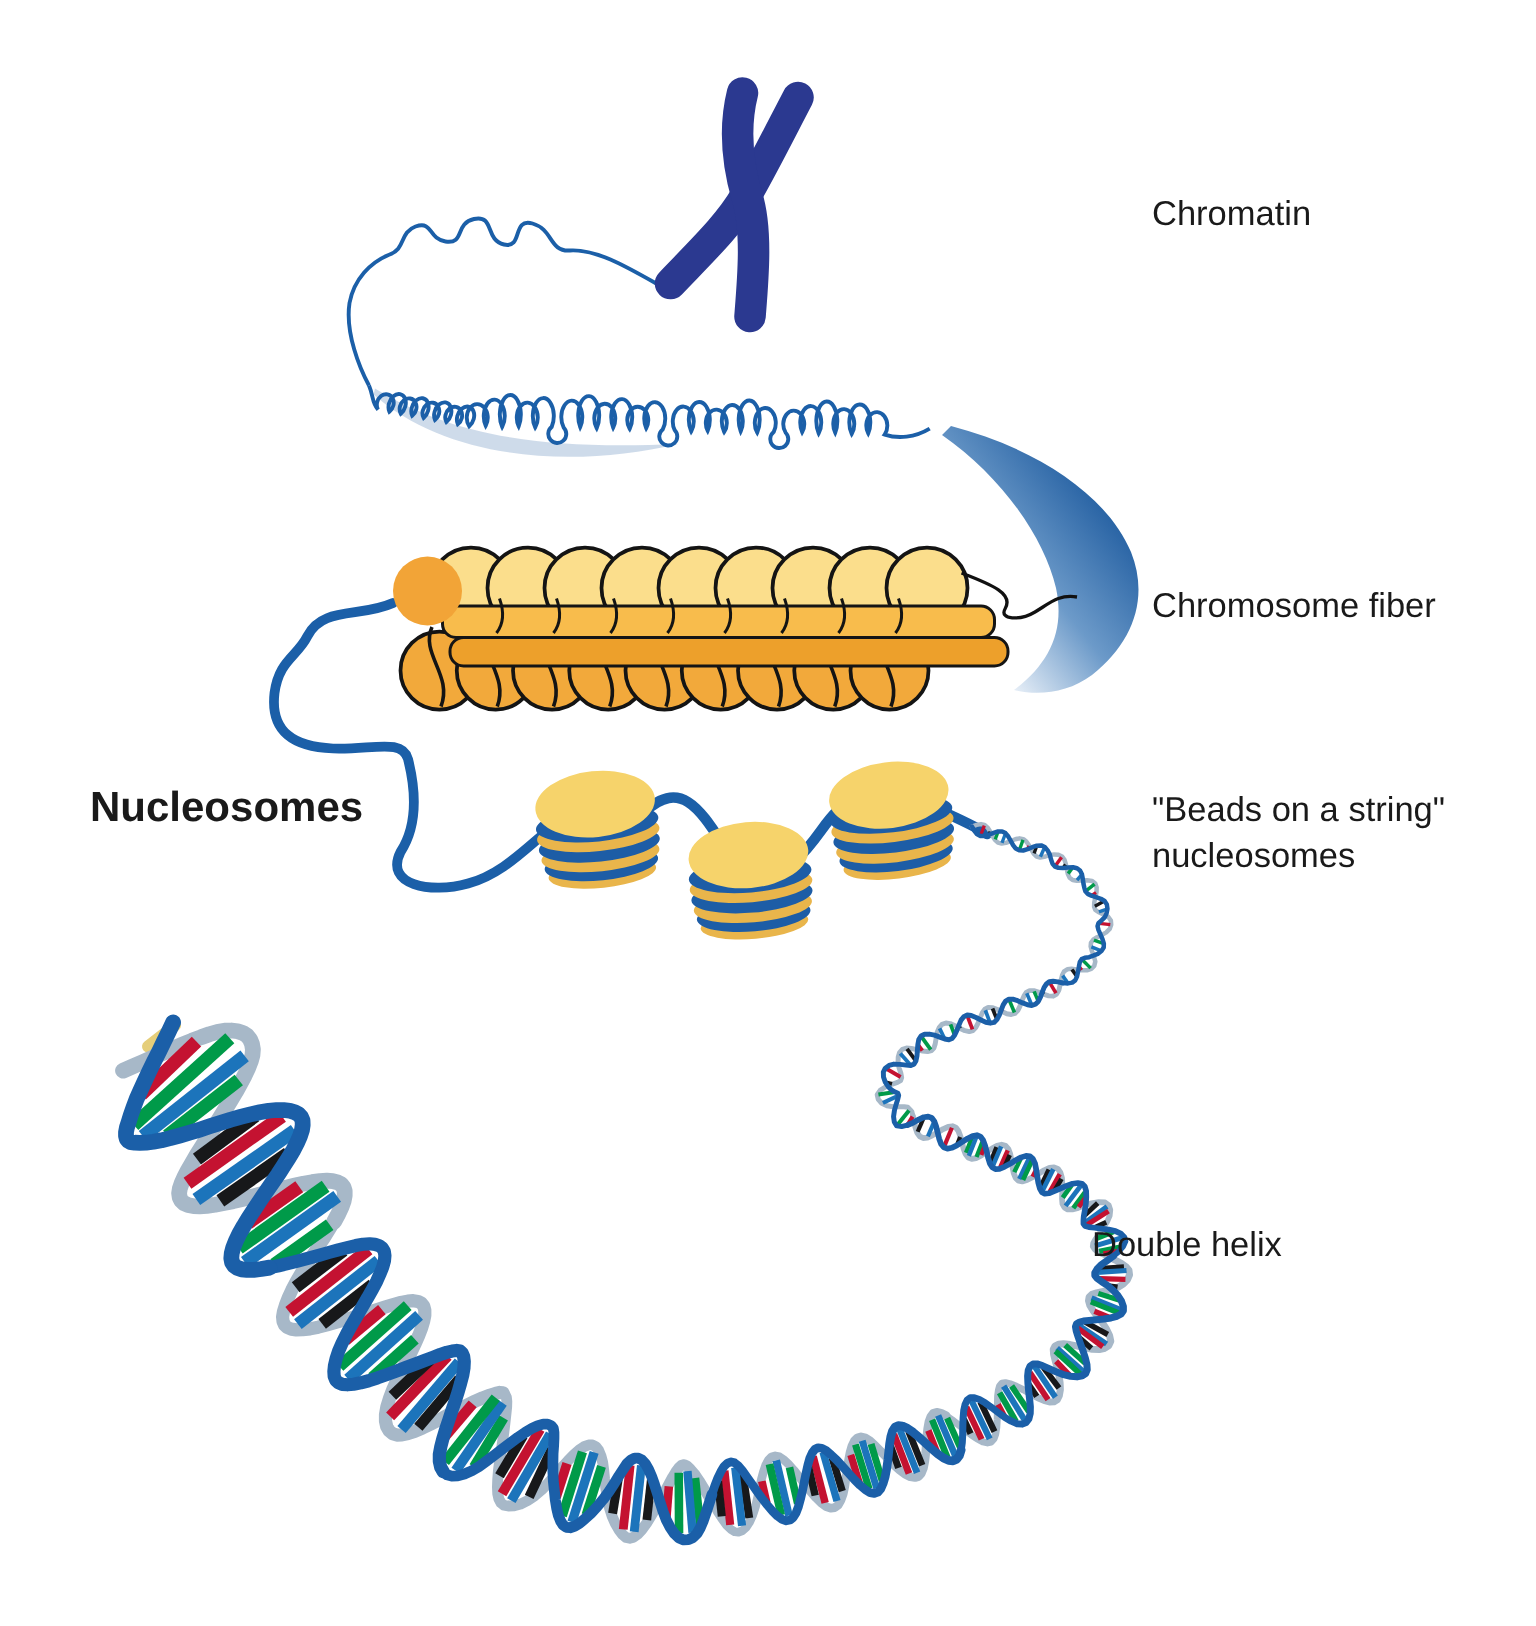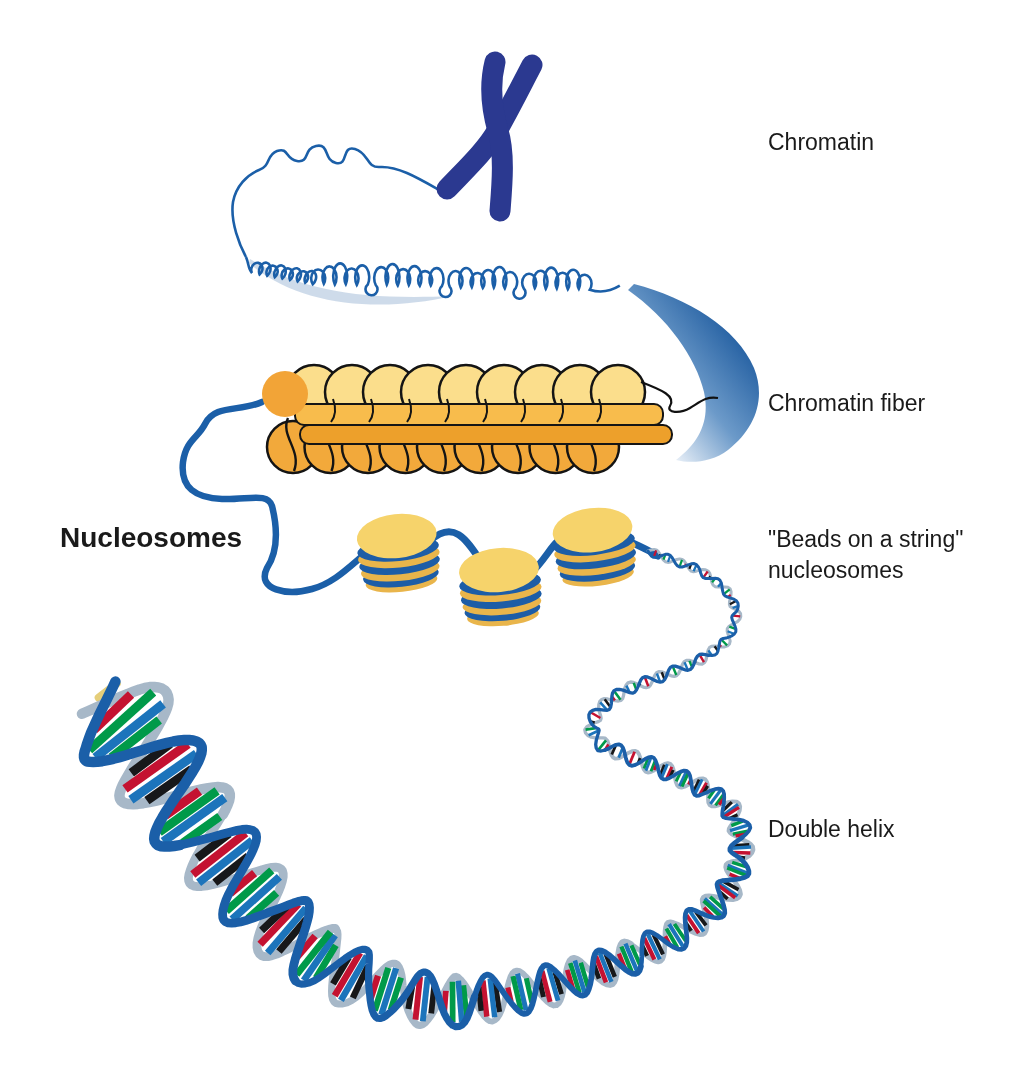--- a/index.html
+++ b/index.html
@@ -327,24 +327,24 @@
         <path d="M742.1 837.5L738.1 840.4L734.3 843.1L731.5 845.8L729.9 848.5L729.9 850.4L731.5 852.3L734.5 854.5L738.5 857.1L742.0 860.1L745.2 863.6L747.6 867.3L748.9 871.0L748.9 873.8L747.5 875.9L744.6 877.5L740.6 878.6L735.8 879.4L730.8 879.9L726.1 880.3L722.3 880.7L719.7 881.4L717.7 882.5L717.0 884.4L717.5 887.3L718.7 891.1L720.3 895.8L722.1 900.8L723.6 905.5L724.6 909.7L724.8 913.2L723.8 915.7L721.5 917.2L718.0 917.9L713.7 917.5L709.0 916.4L704.0 914.5L699.1 912.3L694.9 910.4L691.4 909.3L688.7 909.4L686.7 910.8L685.5 913.6L685.1 917.4L685.3 922.2L685.8 927.5L686.4 932.8L686.9 937.9L686.8 942.3L685.9 945.9L684.1 948.3L681.5 949.4L678.2 949.2L674.1 947.4L669.7 944.8L665.2 941.5L660.9 938.2L656.7 935.2L652.9 933.0L649.5 931.8L646.8 931.9L644.8 933.4L643.4 936.3L642.5 940.3L642.1 945.3L641.9 950.7L641.8 956.4L641.5 961.8L640.8 966.6" fill="none" stroke="#1B5FA8" stroke-width="4.7" stroke-linecap="round" stroke-linejoin="round"></path>
         <path d="M640.8 966.6L639.6 970.4L637.8 972.8L635.4 973.9L632.4 973.6L629.0 972.0L625.2 969.3L621.1 965.8L616.9 962.0L612.7 958.2L608.7 954.8L604.9 952.2L601.6 950.7L598.8 950.4L596.6 951.5L595.0 954.0L593.9 957.6L593.1 962.4L592.5 967.9L591.9 973.5L591.1 979.2L590.1 984.5L588.7 989.1L587.2 992.6L585.2 994.8L582.9 995.6L580.1 995.1L576.9 993.2L573.4 990.2L569.6 986.4L565.7 982.1L561.7 977.7L557.9 973.5L554.1 969.9L550.8 967.1L547.9 965.5L545.4 965.2L543.3 966.2L541.5 968.5L539.9 972.0L538.6 976.6L537.4 981.9L536.2 987.7L535.0 993.7L533.7 999.3L532.3 1004.4L530.7 1008.6L528.8 1011.7L526.7 1013.4L524.2 1013.9L521.4 1012.9L518.3 1010.7L515.0 1007.4L511.5 1003.3L507.8 998.6L504.2 993.6L500.9 988.8L497.7 984.3L494.8 980.2L492.1 977.1L489.7 975.2L487.4 974.6L485.0 975.4L482.7 977.6L480.6 981.0L478.5 985.4L476.5 990.6L474.6 996.4" fill="none" stroke="#1B5FA8" stroke-width="5.8" stroke-linecap="round" stroke-linejoin="round"></path>
         <path d="M474.6 996.4L472.7 1002.4L470.8 1008.2L468.9 1013.7L466.9 1018.5L464.7 1022.3L462.0 1025.0L459.0 1026.4L455.8 1026.6L452.7 1025.3L449.6 1022.4L446.8 1018.3L444.2 1013.3L442.0 1007.6L440.1 1001.6L438.2 995.5L436.3 989.6L434.4 984.2L432.4 979.6L430.3 975.9L428.0 973.4L425.6 972.1L423.1 972.1L420.5 973.4L417.8 976.0L415.4 979.6L412.5 984.1L409.4 989.2L405.9 994.5L402.1 999.6L398.1 1004.4L394.0 1008.8L389.9 1012.6L386.3 1015.6L383.0 1017.6L380.1 1018.5L377.6 1018.2L375.4 1016.7L373.7 1014.0L372.2 1010.2L371.1 1005.5L370.2 1000.0L369.6 994.0L368.9 987.5L368.6 981.0L368.6 974.8L368.7 969.0L369.1 963.5L369.3 958.8L369.3 955.0L368.9 952.3L367.4 950.4L365.1 949.4L362.1 949.4L358.6 950.4L354.6 952.3L350.1 955.0L345.2 958.3L340.1 962.1L334.8 966.1L329.5 970.2L324.3 974.1L319.3 977.7L314.4 980.6L309.6 982.7L305.2 983.9L301.2 984.1L298.0 983.2L295.5 981.1" fill="none" stroke="#1B5FA8" stroke-width="7.2" stroke-linecap="round" stroke-linejoin="round"></path>
         <path d="M295.5 981.1L293.8 978.1L292.9 974.2L292.9 969.7L293.8 964.8L295.2 959.3L297.0 953.3L299.1 947.0L301.2 940.6L303.4 934.2L305.4 928.0L307.1 922.1L308.5 916.7L309.3 911.9L309.5 907.7L309.1 904.4L308.1 902.0L306.7 900.7L304.5 900.3L301.5 900.7L297.8 901.6L293.5 903.0L288.6 904.9L283.1 907.0L277.0 909.3L270.6 911.7L264.2 914.1L257.8 916.4L251.6 918.6L245.8 920.5L240.5 921.9L235.7 922.8L231.6 923.2L228.2 922.9L225.6 921.8L223.8 920.1L222.8 917.6L222.6 914.3L223.0 910.3L224.1 905.7L225.8 900.6L228.2 895.1L231.2 889.2L234.5 883.2L238.0 877.2L241.5 871.2L245.0 865.3L248.2 859.6L251.1 854.2L253.4 849.1L255.2 844.6L256.3 840.5L256.6 837.1L256.2 834.2L254.9 832.0L252.9 830.5L250.0 829.6L246.4 829.2L242.0 829.5L237.1 830.4L231.6 831.7L225.6 833.2L219.2 835.0L212.6 836.9L205.8 838.8L199.0 840.6L192.3 842.3L185.8 843.8L179.7 845.1" fill="none" stroke="#1B5FA8" stroke-width="8.8" stroke-linecap="round" stroke-linejoin="round"></path>
         <path d="M179.7 845.1L174.1 846.0L169.1 846.6L164.7 846.6L161.0 846.2L158.1 845.2L156.0 843.6L154.7 841.5L154.2 838.8L154.5 835.5L155.5 831.7L157.2 827.4L159.5 822.6L162.4 817.5L165.7 812.0L169.4 806.4L173.3 800.5L177.3 794.6L181.4 788.7L185.4 782.9L189.1 777.2L192.6 771.7L195.6 766.6L198.1 761.8L200.0 757.4L201.3 753.4L201.8 750.0L201.7 747.1L200.7 744.7L199.0 742.8L196.5 741.5L193.2 740.5L189.1 740.0L184.4 740.0L179.1 740.5L173.2 741.5L167.0 742.9L160.4 744.6L153.7 746.5L146.8 748.7L139.8 750.9L133.0 753.1L126.2 755.2L119.7 757.1L113.4 758.8L107.6 760.2L102.2 761.2L97.4 761.8L93.2 761.9L89.8 761.8L87.3 761.5L85.6 760.6L84.5 759.2L84.0 757.2L84.0 754.8L84.6 751.7L85.8 748.0L87.2 743.4L89.0 738.3L91.1 732.7L93.7 726.8L96.5 720.6L99.5 714.2L102.7 707.7L106.0 701.1L109.2 694.5L112.4 688.0L115.4 681.6" fill="none" stroke="#1B5FA8" stroke-width="10.5" stroke-linecap="round" stroke-linejoin="round"></path>
       </g>
 </svg>
 
 <div class="lbl" id="lbl-chromosome" style="left:768px;top:127px;">Chromatin</div>
 
-<div class="lbl" id="lbl-chromatin" style="left:768px;top:388px;">Chromatin fiber</div>
+<div class="lbl" id="lbl-chromatin" style="left:768px;top:388px;">Chromosome fiber</div>
 
 <div class="lbl" id="lbl-beads" style="left:768px;top:524px;">
   <span>"Beads on a string"</span>
   <span>nucleosomes</span>
 </div>
 
-<div class="lbl" id="lbl-helix" style="left:768px;top:814px;">Double helix</div>
+<div class="lbl" id="lbl-helix" style="left:728px;top:814px;">Double helix</div>
 
 <div class="lbl" id="lbl-nucleosomes" style="left:60px;top:522px;">Nucleosomes</div>
 
 </div>
 
 </body></html>

